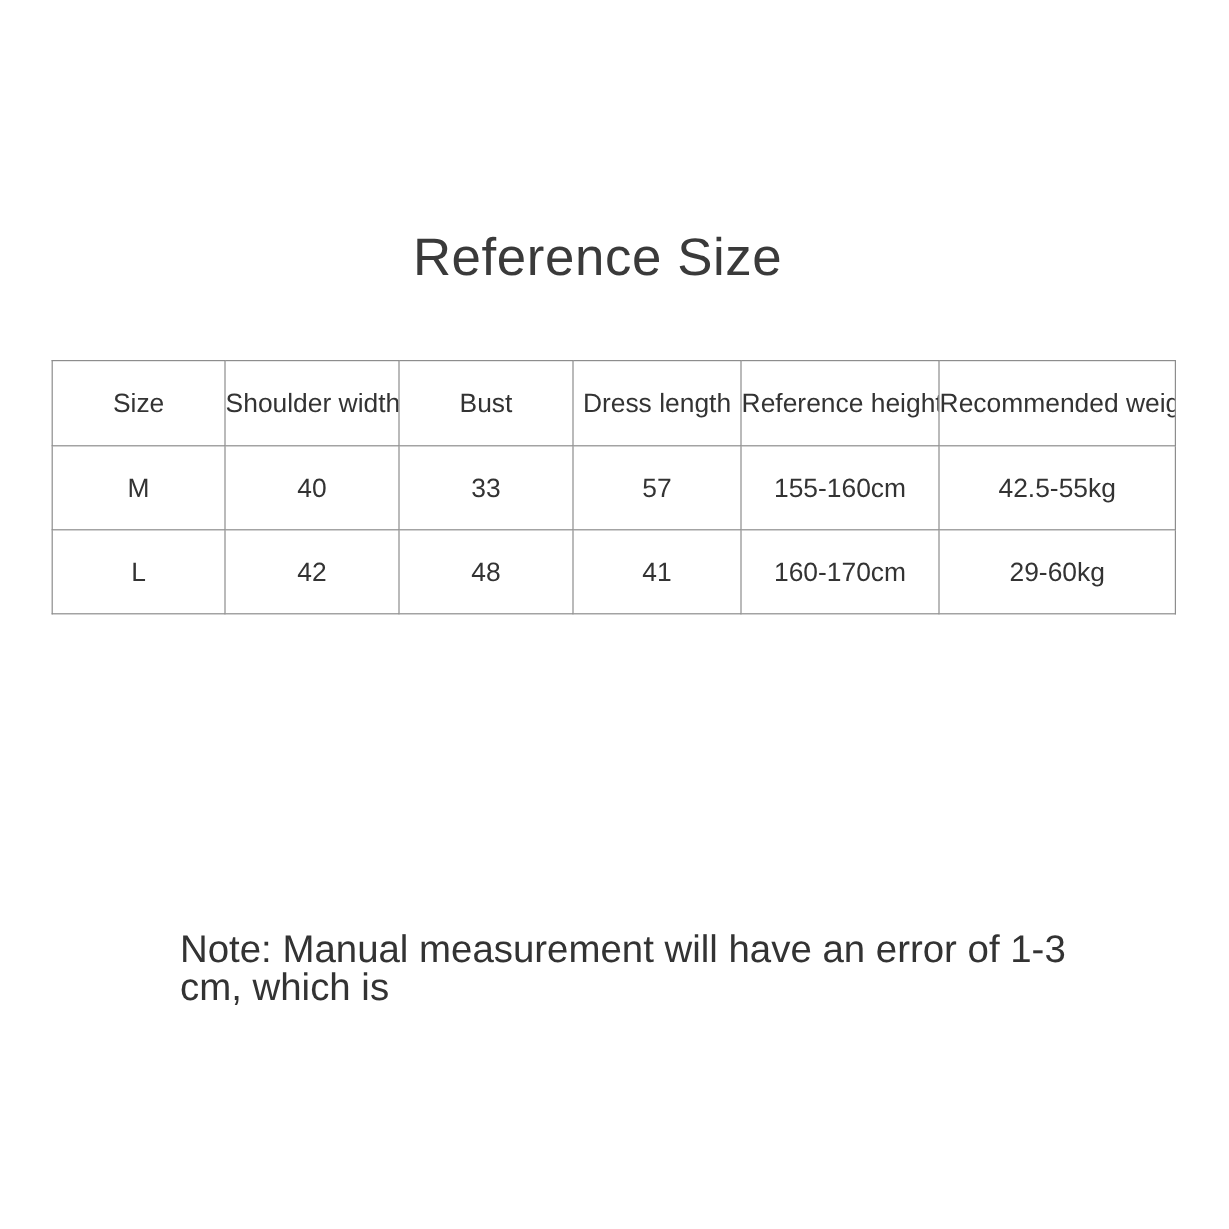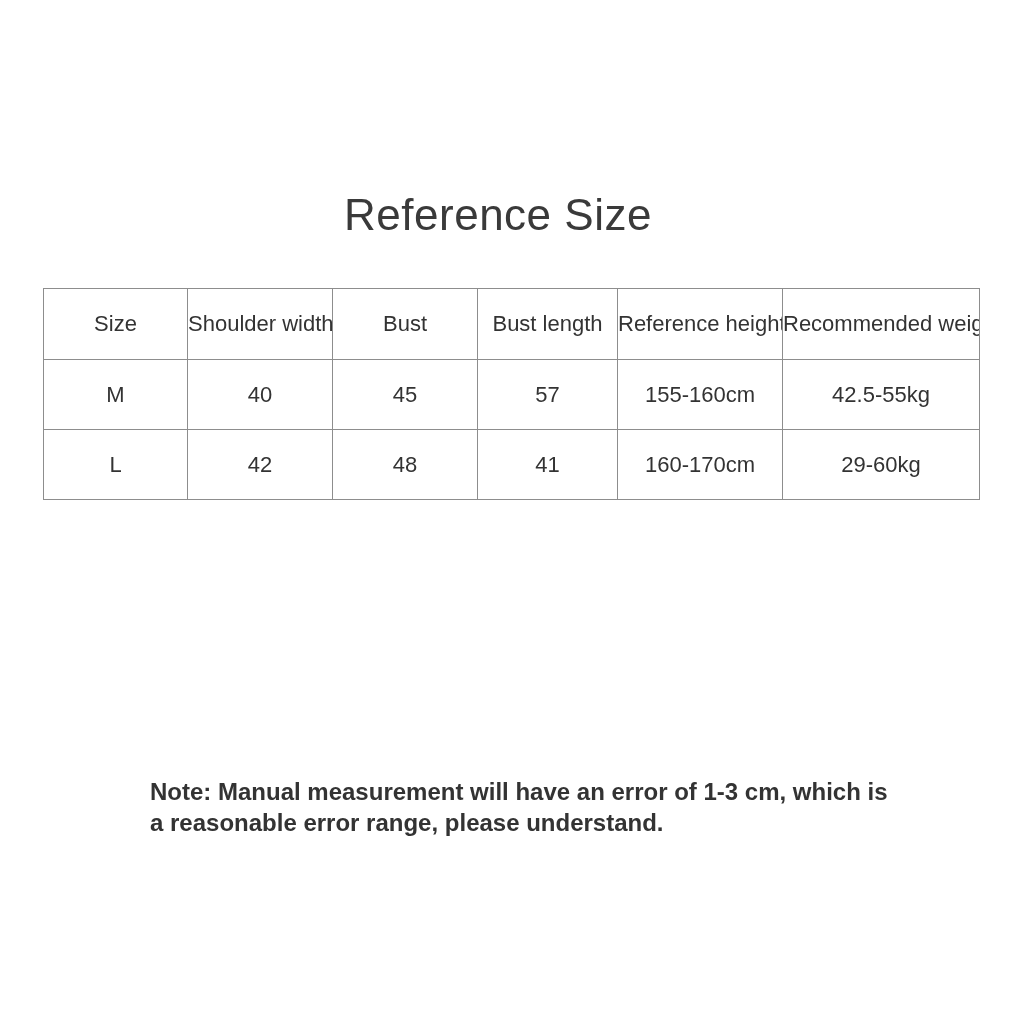--- a/index.html
+++ b/index.html
@@ -24,21 +24,21 @@
     width: 996px;
     text-align: center;
     font-size: 44px;
     font-weight: 400;
     letter-spacing: 0.5px;
     color: #3a3a3a;
     white-space: nowrap;
   }
   table.size-table {
     position: absolute;
-    top: 288px;
+    top: 300px;
     left: 43px;
     width: 936px;
     border-collapse: collapse;
     table-layout: fixed;
   }
   .size-table th,
   .size-table td {
     border: 1.5px solid #8d8d8d;
     text-align: center;
     vertical-align: middle;
@@ -49,24 +49,23 @@
     overflow: hidden;
     white-space: nowrap;
   }
   .size-table thead tr { height: 71px; }
   .size-table tbody tr { height: 70px; }
   .note {
     position: absolute;
     top: 776px;
     left: 150px;
     width: 740px;
-    font-size: 24px;
+    font-size: 32px;
     line-height: 31px;
     color: #333333;
-    font-weight: bold;
   }
 </style>
 </head>
 <body>
 
 <div class="page">
 
   <h1 class="title">Reference Size</h1>
 
   <table class="size-table">
@@ -76,43 +75,42 @@
       <col style="width:145px">
       <col style="width:140px">
       <col style="width:165px">
       <col style="width:197px">
     </colgroup>
     <thead>
       <tr>
         <th>Size</th>
         <th>Shoulder width</th>
         <th>Bust</th>
-        <th>Bust length</th>
+        <th>Dress length</th>
         <th>Reference height</th>
         <th>Recommended weight</th>
       </tr>
     </thead>
     <tbody>
       <tr>
         <td>M</td>
         <td>40</td>
-        <td>45</td>
+        <td>33</td>
         <td>57</td>
         <td>155-160cm</td>
         <td>42.5-55kg</td>
       </tr>
       <tr>
         <td>L</td>
         <td>42</td>
         <td>48</td>
         <td>41</td>
         <td>160-170cm</td>
         <td>29-60kg</td>
       </tr>
     </tbody>
   </table>
 
   <p class="note">
     <span>Note: Manual measurement will have an error of 1-3 cm, which is</span><br>
-    <span>a reasonable error range, please understand.</span>
   </p>
 
 </div>
 
 </body></html>

